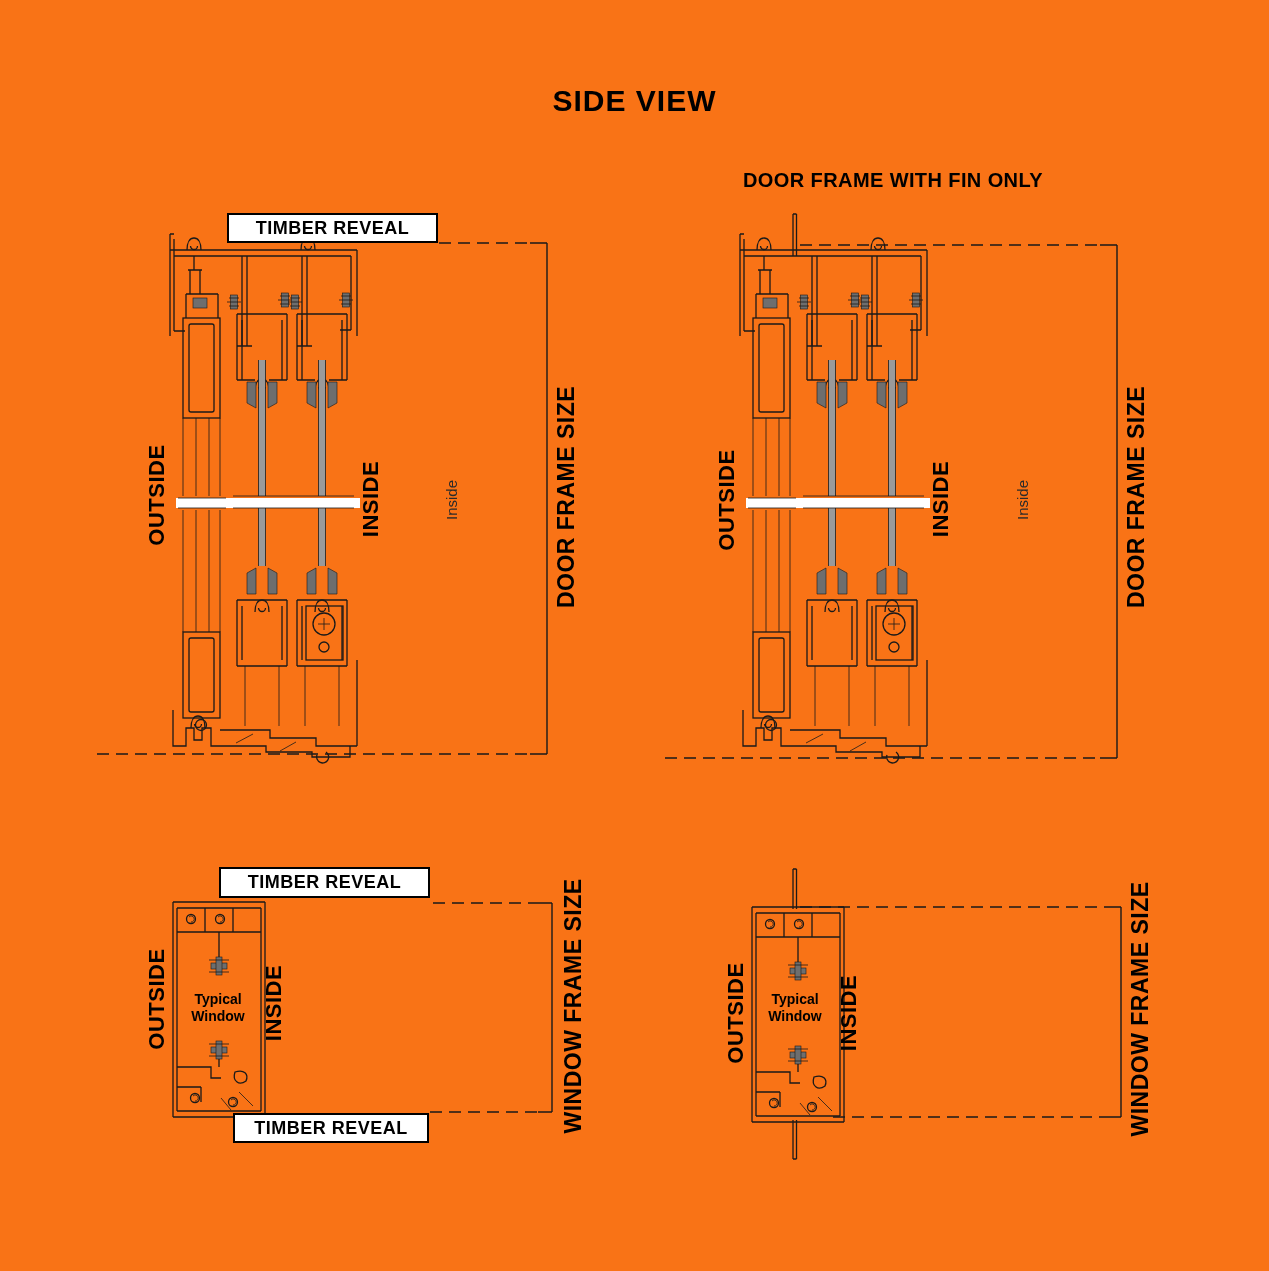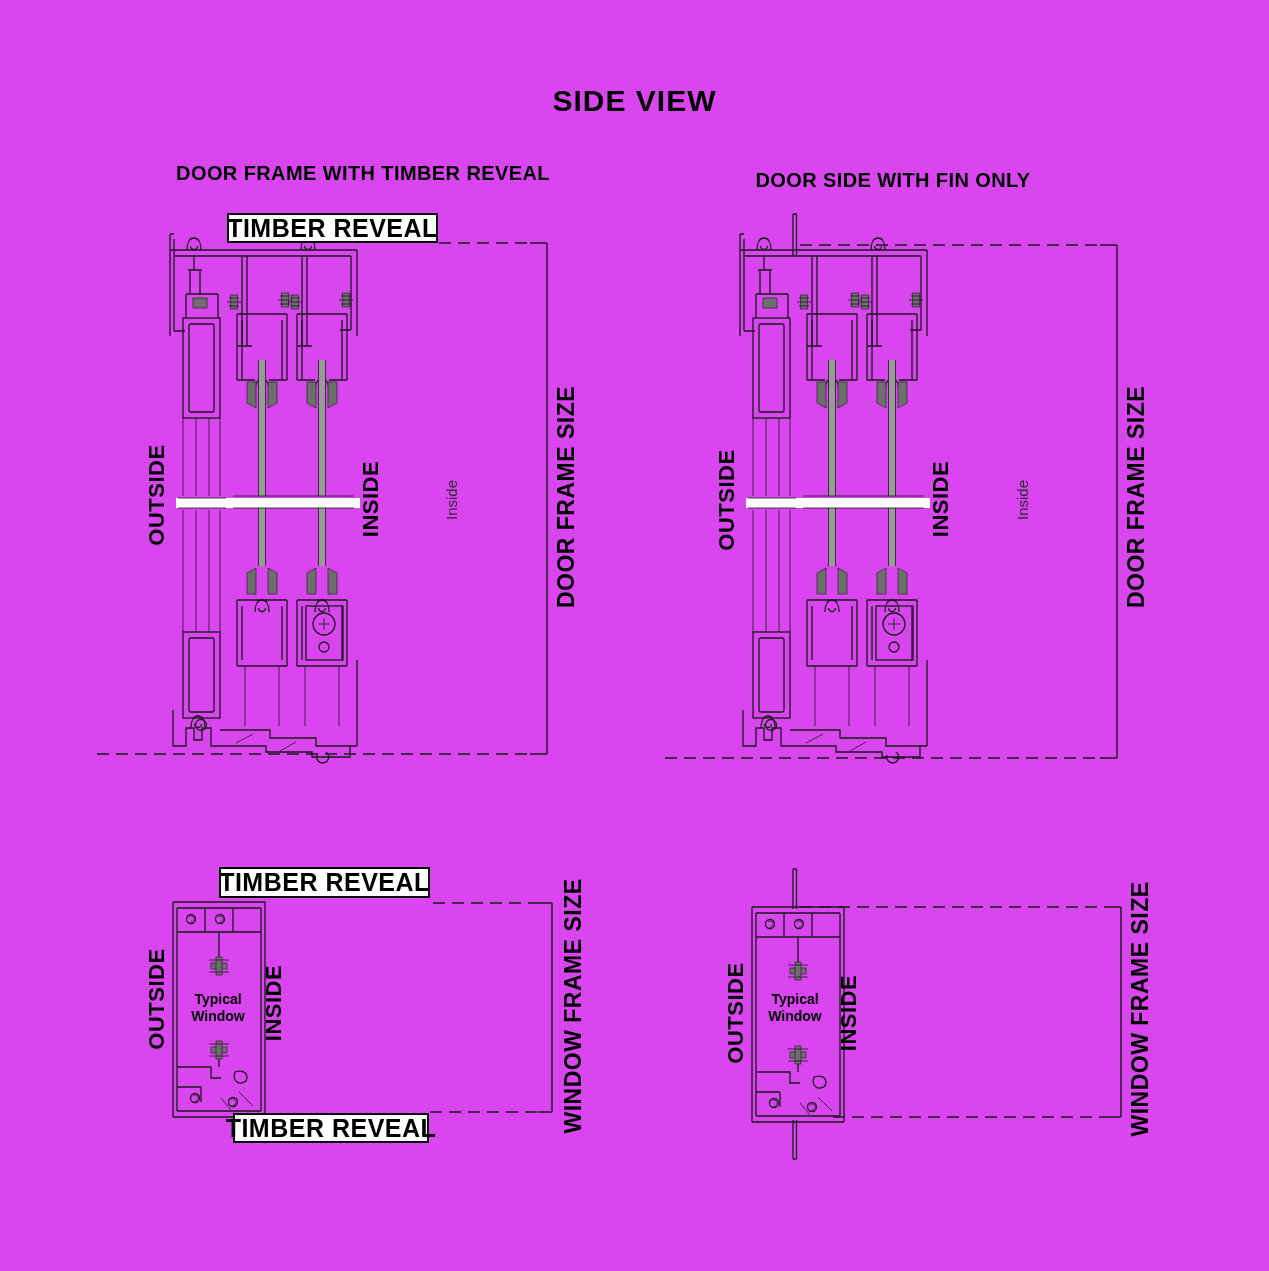--- a/index.html
+++ b/index.html
@@ -1,23 +1,23 @@
 <!DOCTYPE html>
 <html><head>
 <meta charset="utf-8">
 <style>
   html,body{margin:0;padding:0;background:#ffffff;}
-  .canvas{position:relative;width:1269px;height:1271px;background:#d946ef;
+  .canvas{position:relative;width:1269px;height:1271px;background:#f97316;
           font-family:"Liberation Sans", sans-serif;color:#000;overflow:hidden;margin:0 auto;}
   .main-title{position:absolute;left:50%;top:84px;transform:translateX(-50%);
           font-size:30px;font-weight:bold;letter-spacing:1px;white-space:pre;}
   .ptitle{position:absolute;transform:translateX(-50%);font-size:20px;font-weight:bold;
           letter-spacing:.4px;white-space:pre;}
   .trbox{position:absolute;background:#fff;border:2.5px solid #000;display:flex;
-          align-items:center;justify-content:center;font-weight:bold;font-size:25px;
+          align-items:center;justify-content:center;font-weight:bold;font-size:18px;
           letter-spacing:.5px;z-index:5;white-space:pre;}
   .vlabel{position:absolute;transform:translate(-50%,-50%) rotate(-90deg);
           font-weight:bold;font-size:22px;letter-spacing:.5px;white-space:nowrap;}
   .vdim{position:absolute;transform:translate(-50%,-50%) rotate(-90deg);
           font-weight:bold;font-size:23px;letter-spacing:.5px;white-space:nowrap;}
   .vnote{position:absolute;transform:translate(-50%,-50%) rotate(-90deg);
           font-weight:normal;font-size:15px;color:#2b2b2b;white-space:nowrap;}
   .typwin{position:absolute;transform:translate(-50%,-50%);font-weight:bold;font-size:14px;
           line-height:1.2;text-align:center;white-space:nowrap;}
   .drw{position:absolute;}
@@ -115,34 +115,33 @@
         <use href="#boss" x="22" y="196"></use>
         <use href="#boss" x="60" y="200"></use>
         <path class="th" d="M66,190 L80,204 M48,196 L58,208"></path>
         <path class="ln" d="M4,209 H88"></path>
       </g>
     </defs>
   </svg>
 
   <div class="main-title">SIDE VIEW</div>
 
-  <div class="ptitle" style="left:363px;top:162px">DOOR FRAME WITH TIMBER REVEAL</div>
   <div class="trbox" style="left:227px;top:213px;width:207px;height:26px">TIMBER REVEAL</div>
   <svg class="drw" style="left:90px;top:210px" width="500" height="580" viewBox="0 0 500 580">
     <use href="#doorCore"></use>
     <path class="dash" d="M349,33 H440"></path>
     <path class="dim" d="M440,33 H457 M457,33 V544 M440,544 H457"></path>
     <path class="dash" d="M7,544 H440"></path>
   </svg>
   <div class="vlabel" style="left:157px;top:495px">OUTSIDE</div>
   <div class="vlabel" style="left:371px;top:499px">INSIDE</div>
   <div class="vnote" style="left:451px;top:500px">Inside</div>
   <div class="vdim" style="left:566px;top:497px">DOOR FRAME SIZE</div>
 
-  <div class="ptitle" style="left:893px;top:169px">DOOR SIDE WITH FIN ONLY</div>
+  <div class="ptitle" style="left:893px;top:169px">DOOR FRAME WITH FIN ONLY</div>
   <svg class="drw" style="left:660px;top:210px" width="500" height="580" viewBox="0 0 500 580">
     <use href="#doorCore"></use>
     <path class="ln" d="M133,4 V46 M136.5,4 V46 M133,4 H136.5"></path>
     <path class="dash" d="M140,35 H440"></path>
     <path class="dim" d="M440,35 H457 M457,35 V548 M440,548 H457"></path>
     <path class="dash" d="M5,548 H440"></path>
   </svg>
   <div class="vlabel" style="left:727px;top:500px">OUTSIDE</div>
   <div class="vlabel" style="left:941px;top:499px">INSIDE</div>
   <div class="vnote" style="left:1022px;top:500px">Inside</div>

